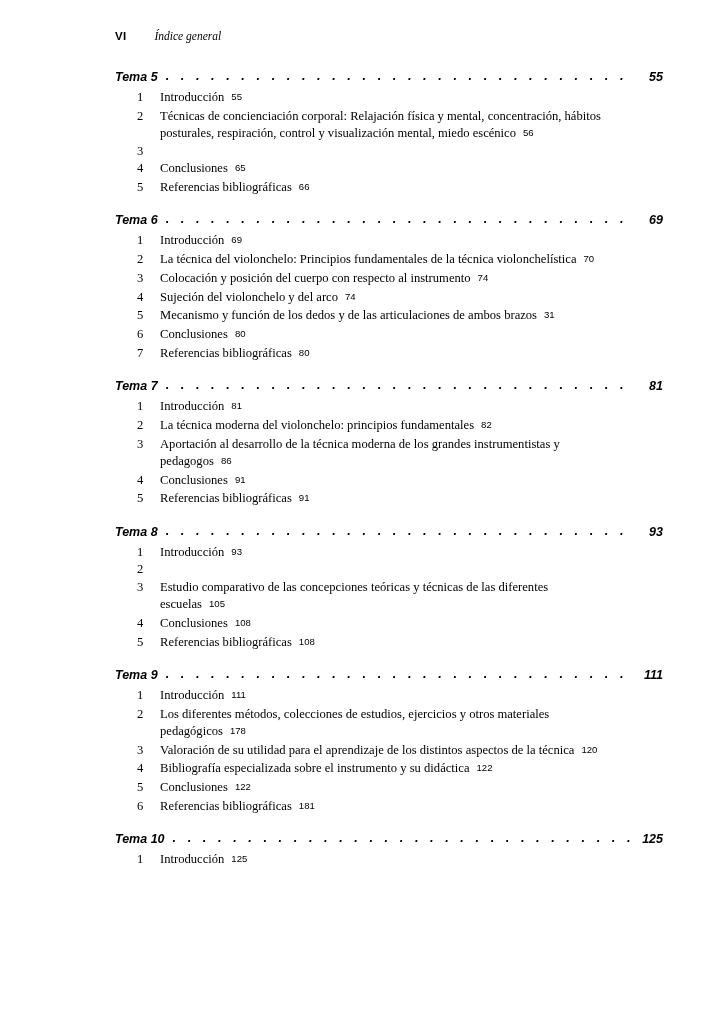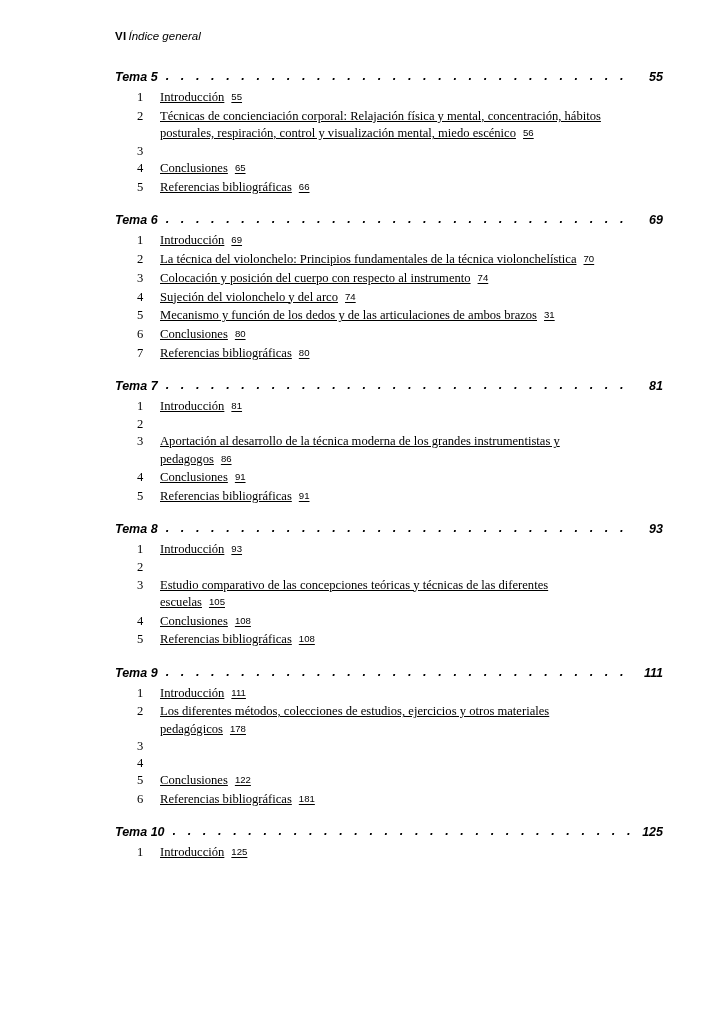--- a/index.html
+++ b/index.html
@@ -19,32 +19,32 @@
     position: relative;
     width: 723px;
     height: 1024px;
     box-sizing: border-box;
     padding: 30px 60px 0 110px;
   }
   
   .running-head {
     display: flex;
     align-items: baseline;
-    gap: 2px;
+    gap: 28px;
     margin-left: 5px;
     margin-bottom: 28px;
   }
   .folio {
     font-family: "Liberation Sans", sans-serif;
     font-weight: bold;
     font-size: 11.5px;
     letter-spacing: 0.3px;
   }
   .running-title {
-    font-family: Liberation Sans, sans-serif;
+    font-family: Liberation Serif, serif;
     font-style: italic;
     font-size: 11.5px;
   }
 
   
   .group {
     margin-bottom: 17px;
   }
   .chapter-line {
     display: flex;
@@ -94,21 +94,20 @@
     font-family: "Liberation Serif", serif;
     font-size: 12.6px;
     padding-left: 27px;
     box-sizing: content-box;
   }
   .entry-body {
     font-family: "Liberation Serif", serif;
     font-size: 12.6px;
     line-height: 1.37;
     max-width: 455px;
-    text-decoration: underline;
   }
   .pg {
     font-family: "Liberation Sans", sans-serif;
     font-size: 9.6px;
     padding-left: 7px;
     position: relative;
     top: -1px;
     white-space: nowrap;
   }
 </style>
@@ -194,20 +193,21 @@
           <span class="leaders">. . . . . . . . . . . . . . . . . . . . . . . . . . . . . . . . . . . . . . . . . . . . . . . . . . . . . . . . . . . . . . .</span>
           <span class="chapter-page">81</span>
         </div>
         <ol class="entries">
           <li>
             <span class="num">1</span>
             <span class="entry-body"><span>Introducción</span><span class="pg">81</span></span>
           </li>
           <li>
             <span class="num">2</span>
+            <span class="entry-body"><span>La técnica moderna del violonchelo: principios fundamentales</span><span class="pg">82</span></span>
           </li>
           <li>
             <span class="num">3</span>
             <span class="entry-body"><span>Aportación al desarrollo de la técnica moderna de los grandes instrumentistas y pedagogos</span><span class="pg">86</span></span>
           </li>
           <li>
             <span class="num">4</span>
             <span class="entry-body"><span>Conclusiones</span><span class="pg">91</span></span>
           </li>
           <li>
@@ -254,23 +254,25 @@
           <li>
             <span class="num">1</span>
             <span class="entry-body"><span>Introducción</span><span class="pg">111</span></span>
           </li>
           <li>
             <span class="num">2</span>
             <span class="entry-body"><span>Los diferentes métodos, colecciones de estudios, ejercicios y otros materiales pedagógicos</span><span class="pg">178</span></span>
           </li>
           <li>
             <span class="num">3</span>
-          </li>
-          <li>
-            <span class="num">4</span>
+            <span class="entry-body"><span>Valoración de su utilidad para el aprendizaje de los distintos aspectos de la técnica</span><span class="pg">120</span></span>
+          </li>
+          <li>
+            <span class="num">4</span>
+            <span class="entry-body"><span>Bibliografía especializada sobre el instrumento y su didáctica</span><span class="pg">122</span></span>
           </li>
           <li>
             <span class="num">5</span>
             <span class="entry-body"><span>Conclusiones</span><span class="pg">122</span></span>
           </li>
           <li>
             <span class="num">6</span>
             <span class="entry-body"><span>Referencias bibliográficas</span><span class="pg">181</span></span>
           </li>
         </ol>

